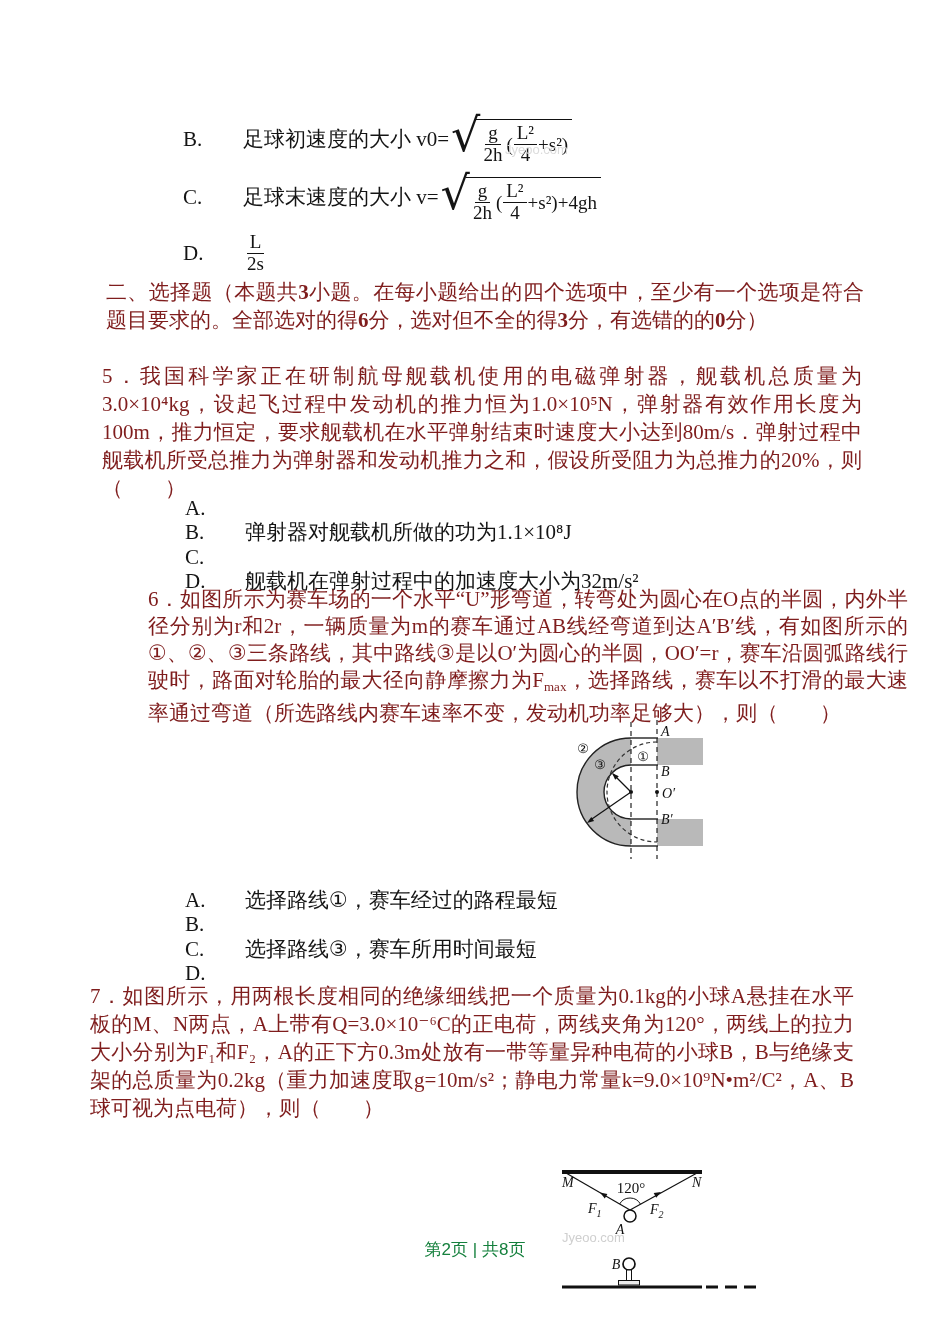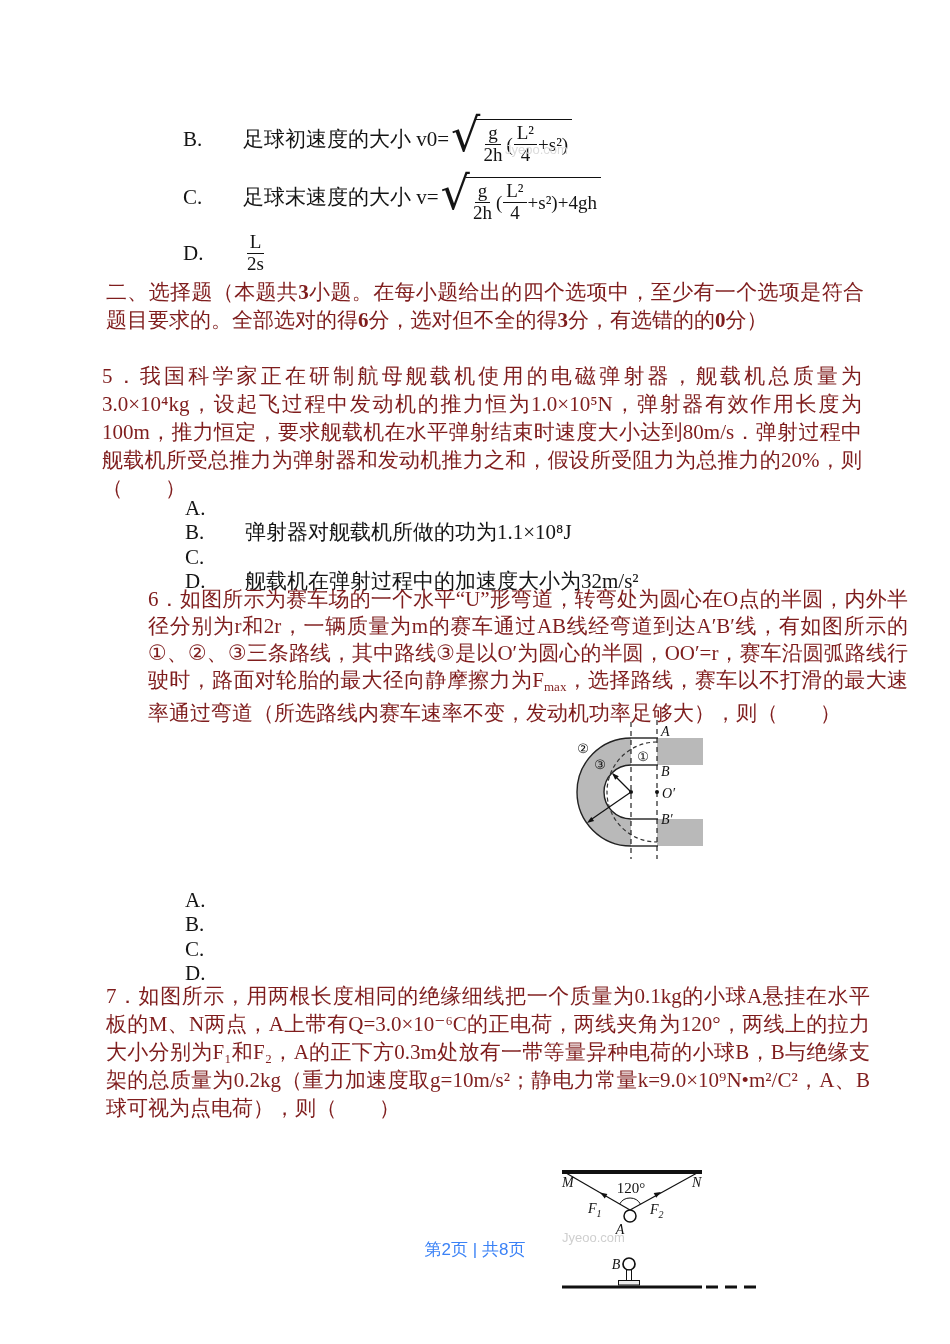--- a/index.html
+++ b/index.html
@@ -28,21 +28,21 @@
              margin-right:-4px;font-weight:400;}
   .sqrt-body{border-top:1.8px solid #111;margin-top:7px;padding:3px 4px 0 3px;
              display:inline-flex;align-items:center;}
   .ftxt{font-size:19px;}
 
   .watermark{position:absolute;font-family:"Liberation Sans","DejaVu Sans",sans-serif;
              font-size:13px;color:#dcdcdc;}
 
   .footer{position:absolute;left:0;top:1238px;width:950px;text-align:center;
           font-family:"Liberation Sans","DejaVu Sans",sans-serif;
-          font-size:17px;color:#3b82f6;}
+          font-size:17px;color:#15803d;}
 
   svg text{font-family:"Liberation Serif","DejaVu Serif",serif;}
   .lbl{font-style:italic;font-size:14px;fill:#111;}
   .circnum{font-size:13px;fill:#111;font-style:normal;}
 </style>
 </head>
 <body>
 
 <div class="page">
 
@@ -146,33 +146,35 @@
     <text x="117" y="80" class="lbl">O′</text>
     <text x="116" y="106" class="lbl">B′</text>
     <text x="98" y="43" class="circnum" text-anchor="middle">①</text>
     <text x="38" y="35" class="circnum" text-anchor="middle">②</text>
     <text x="55" y="51" class="circnum" text-anchor="middle">③</text>
   </svg>
 
   <div class="opts" style="left:185px;top:888px;">
     <div class="opt-row">
       <span class="opt-letter">A.</span>
+      <span>选择路线①，赛车经过的路程最短</span>
     </div>
     <div class="opt-row">
       <span class="opt-letter">B.</span>
     </div>
     <div class="opt-row">
       <span class="opt-letter">C.</span>
+      <span>选择路线③，赛车所用时间最短</span>
     </div>
     <div class="opt-row">
       <span class="opt-letter">D.</span>
     </div>
   </div>
 
-  <div class="para" style="left:106px;top:982px;width:764px;">7．如图所示，用两根长度相同的绝缘细线把一个质量为0.1kg的小球A悬挂在水平板的M、N两点，A上带有Q=3.0×10⁻⁶C的正电荷，两线夹角为120°，两线上的拉力大小分别为F₁和F₂，A的正下方0.3m处放有一带等量异种电荷的小球B，B与绝缘支架的总质量为0.2kg（重力加速度取g=10m/s²；静电力常量k=9.0×10⁹N•m²/C²，A、B球可视为点电荷），则（　　）</div>
+  <div class="para" style="left:90px;top:982px;width:764px;">7．如图所示，用两根长度相同的绝缘细线把一个质量为0.1kg的小球A悬挂在水平板的M、N两点，A上带有Q=3.0×10⁻⁶C的正电荷，两线夹角为120°，两线上的拉力大小分别为F₁和F₂，A的正下方0.3m处放有一带等量异种电荷的小球B，B与绝缘支架的总质量为0.2kg（重力加速度取g=10m/s²；静电力常量k=9.0×10⁹N•m²/C²，A、B球可视为点电荷），则（　　）</div>
 
   <svg style="position:absolute;left:550px;top:1162px;" width="320" height="135" viewBox="0 0 320 135">
     <line x1="12" y1="10" x2="152" y2="10" stroke="#111" stroke-width="4"></line>
     <text x="12" y="25" class="lbl">M</text>
     <text x="142" y="25" class="lbl">N</text>
     <line x1="16" y1="11" x2="80" y2="48" stroke="#111" stroke-width="1.2"></line>
     <line x1="147" y1="11" x2="80" y2="48" stroke="#111" stroke-width="1.2"></line>
     <polygon points="50,30.6 57.4,31.9 54.8,36.4" fill="#111"></polygon>
     <polygon points="111,30 106.2,35.7 103.7,31.1" fill="#111"></polygon>
     <path d="M69.6,42 A12,12 0 0 1 90.5,42.2" fill="none" stroke="#111" stroke-width="1"></path>

